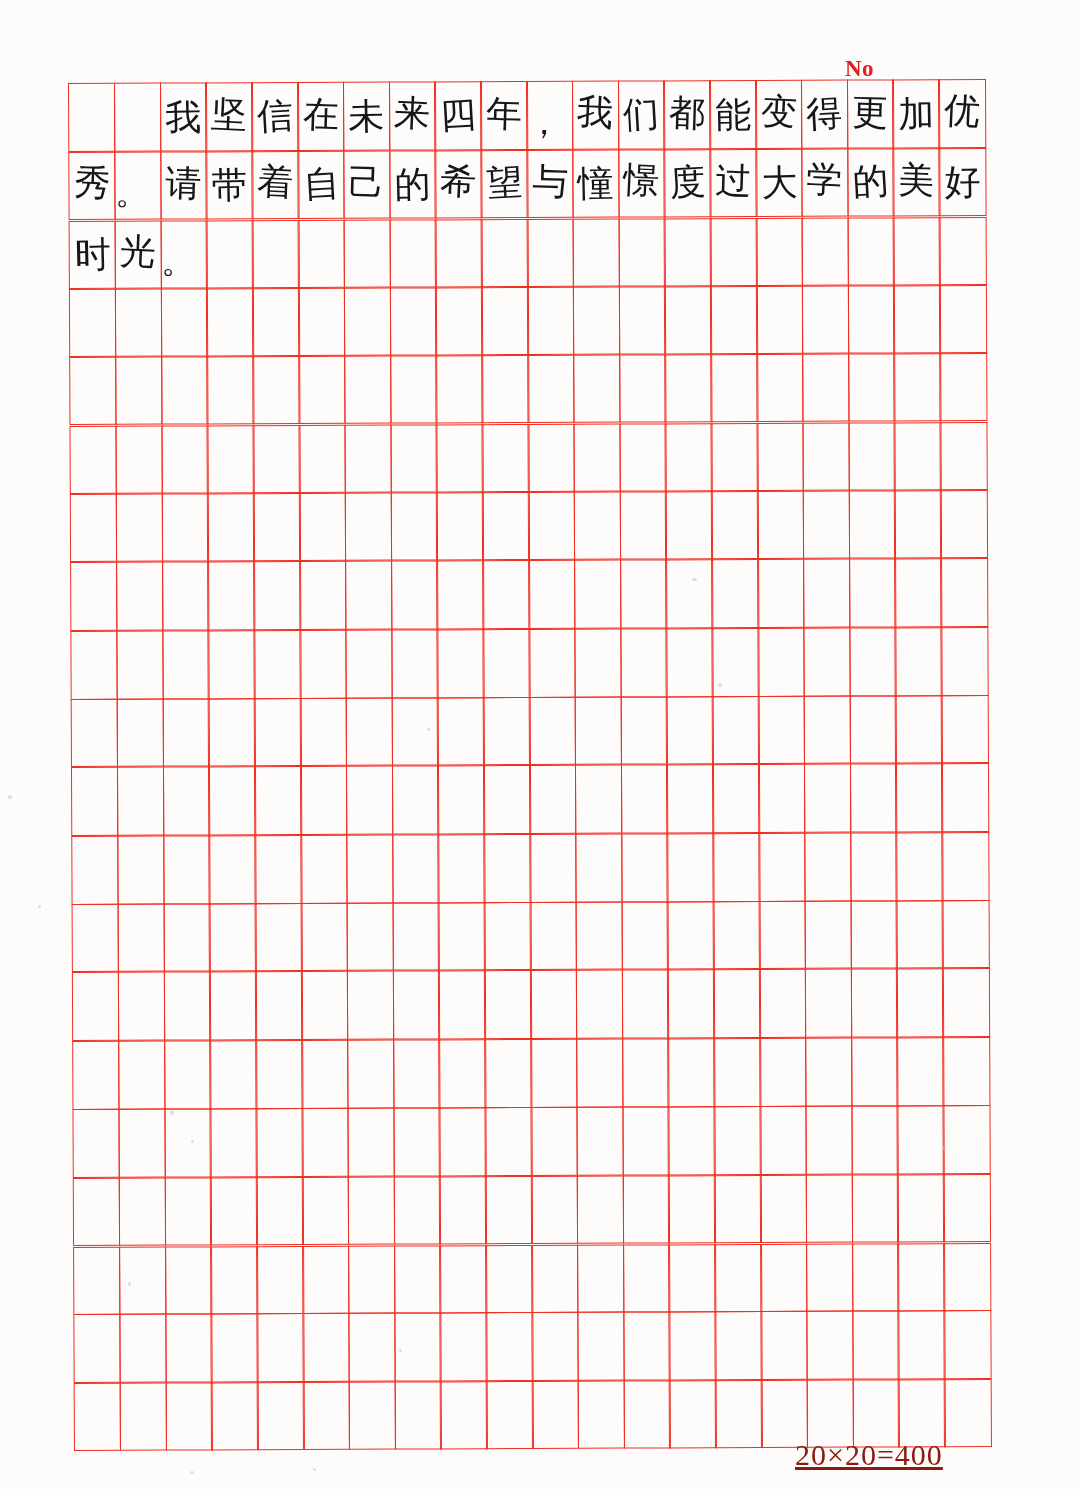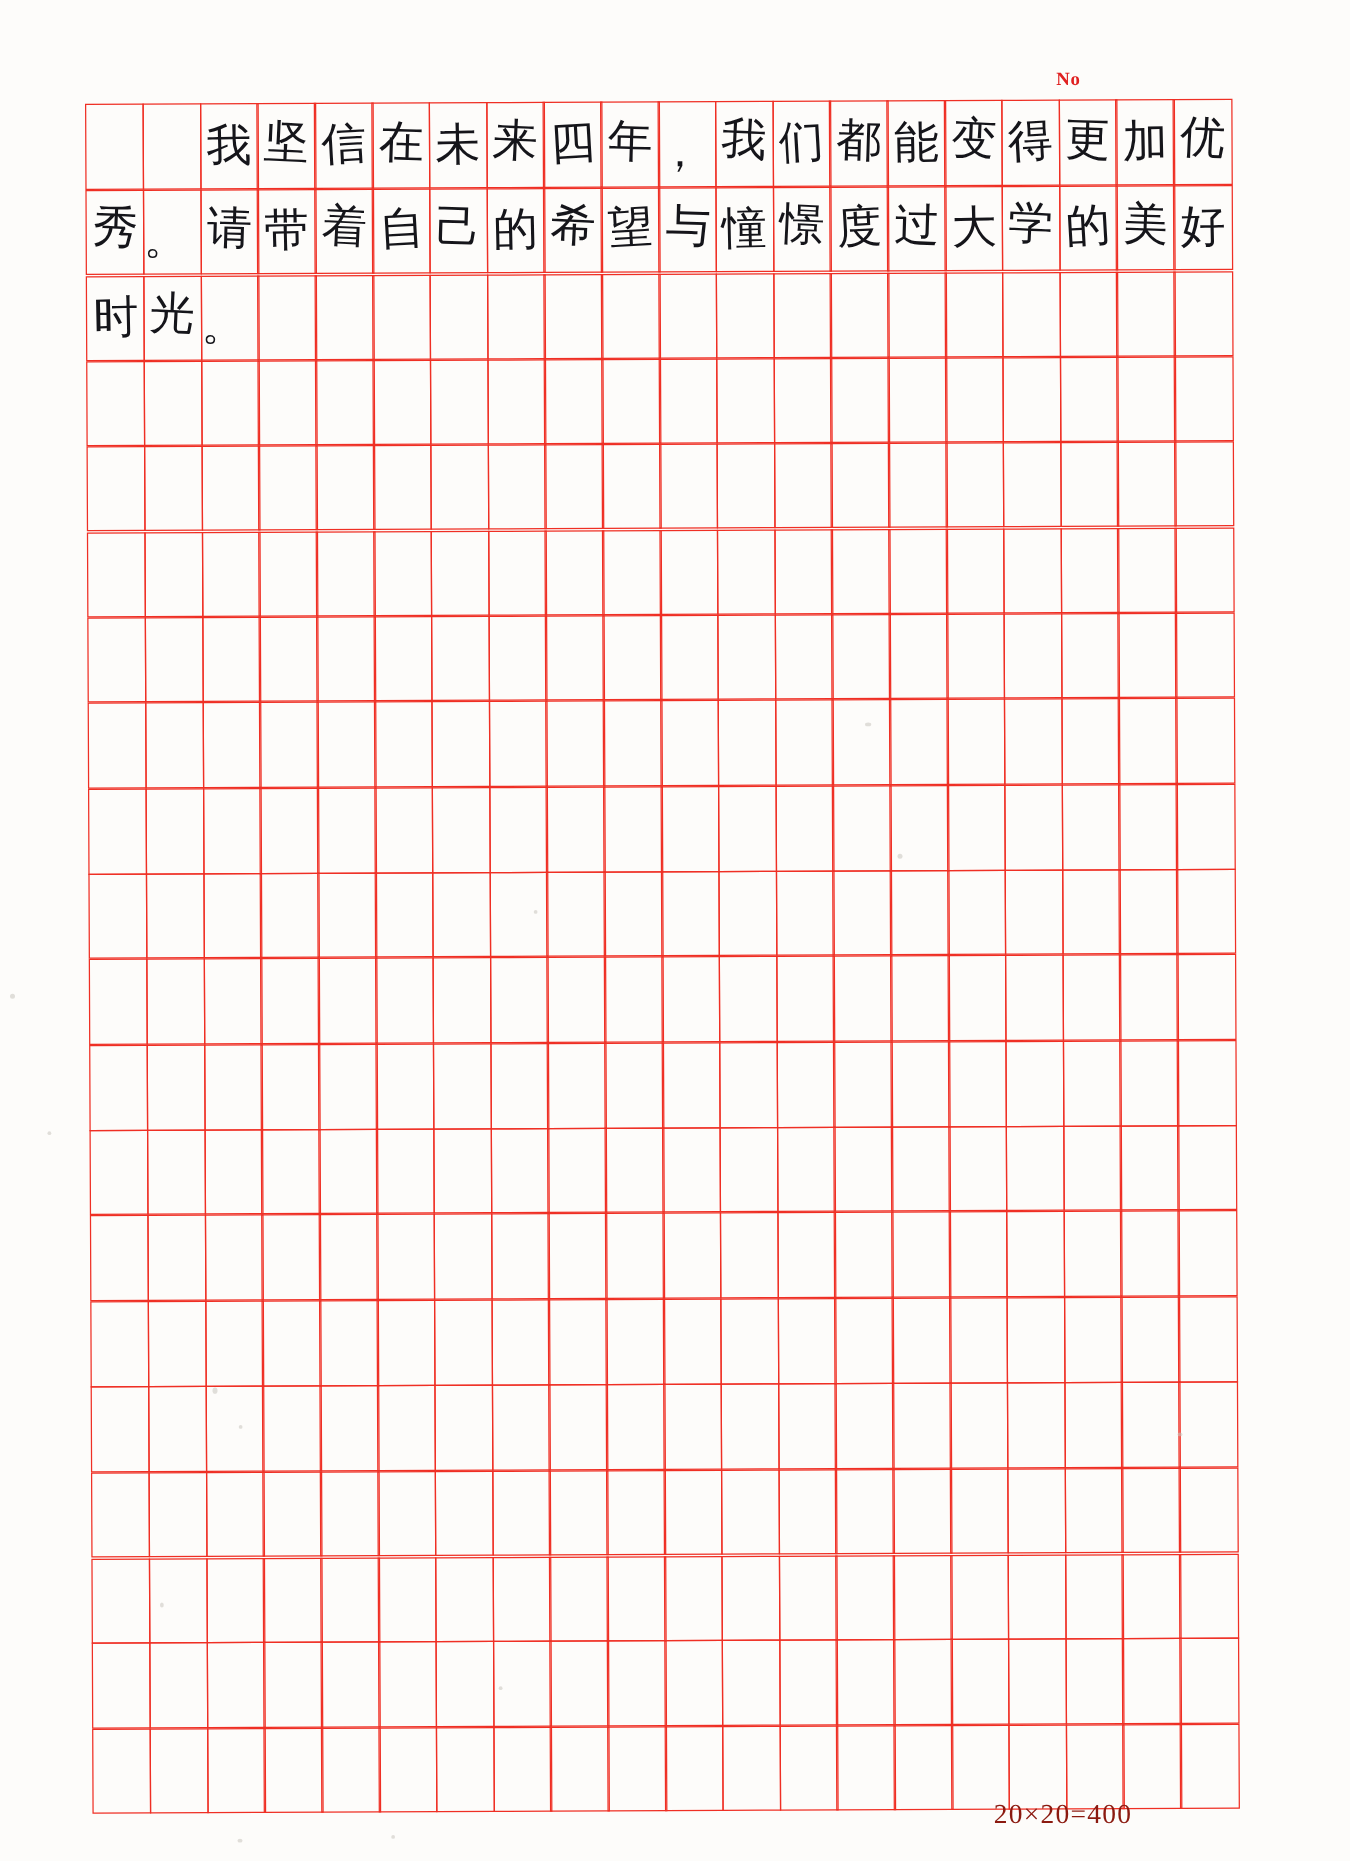--- a/index.html
+++ b/index.html
@@ -29,32 +29,33 @@
     opacity: .55;
   }
 
   .no-mark {
     position: absolute;
     left: 845px;
     top: 56px;
     color: #e02020;
     font-family: "Liberation Serif", serif;
     font-weight: bold;
-    font-size: 15px;
+    font-size: 23px;
     letter-spacing: .5px;
   }
 
   .footer-mark {
     position: absolute;
     left: 795px;
     top: 1438px;
     color: #8b1a10;
     font-family: "Liberation Serif", serif;
-    font-size: 22px;
+    font-size: 30px;
     letter-spacing: 1px;
+    text-decoration: underline;
   }
 
   .grid-wrap {
     position: absolute;
     left: 68px;
     top: 84px;
     width: 948px;
     height: 1368px;
   }
 

